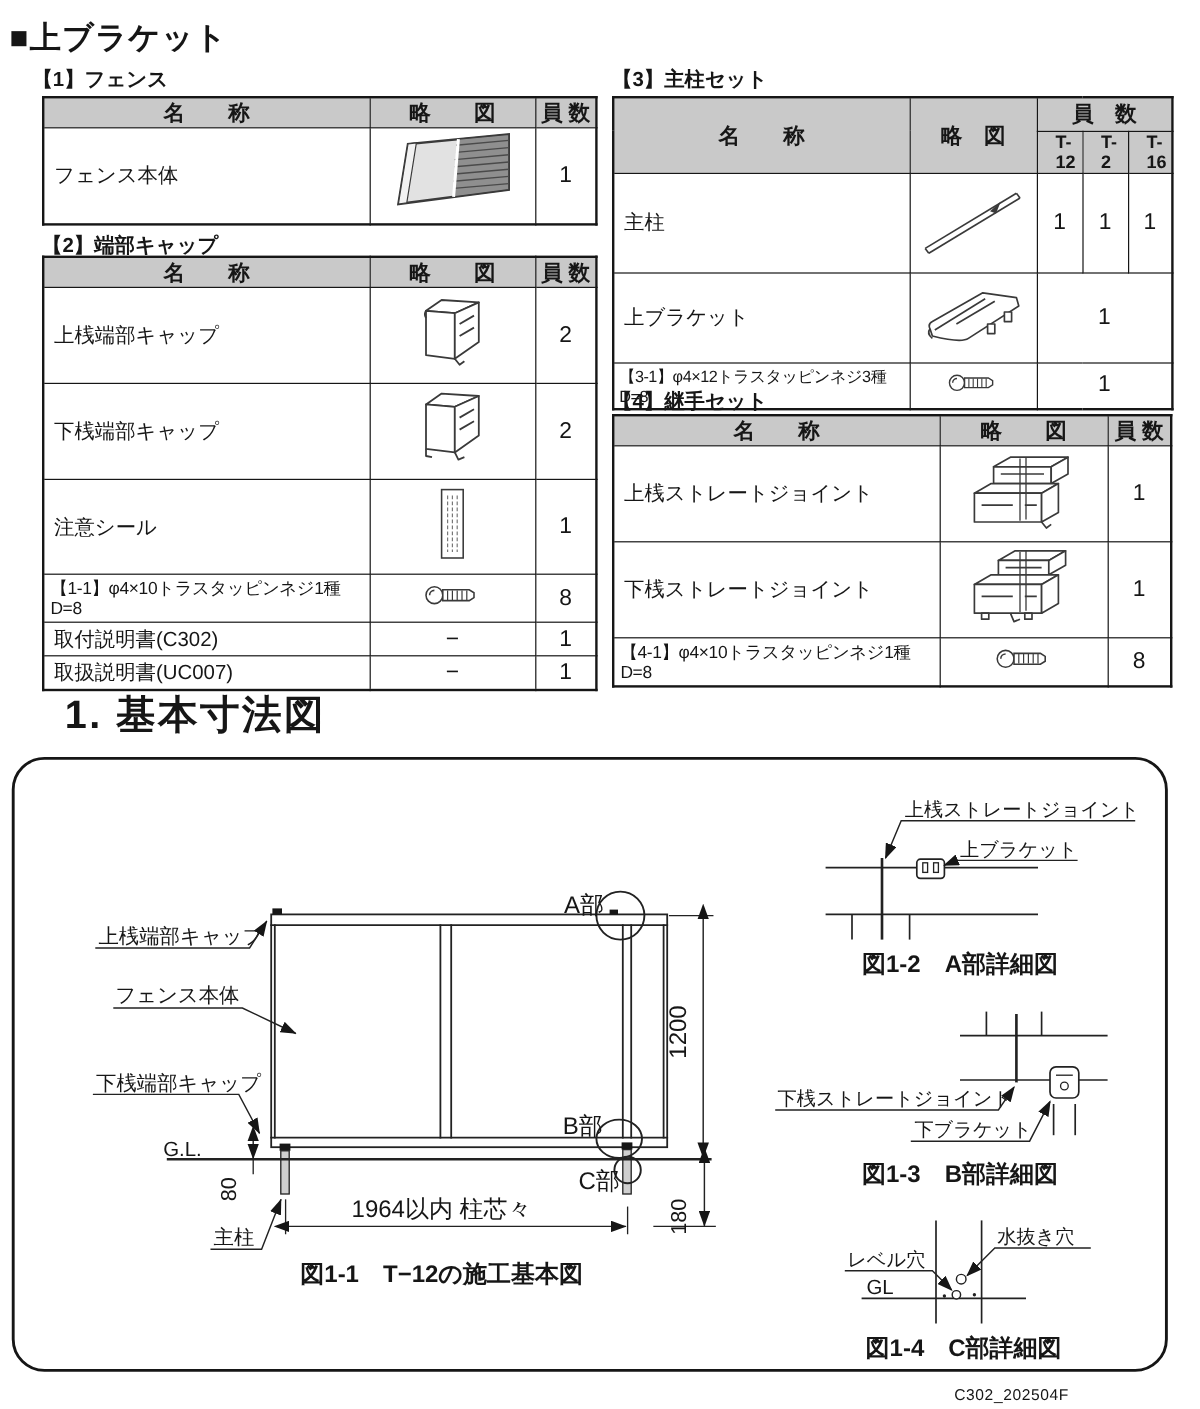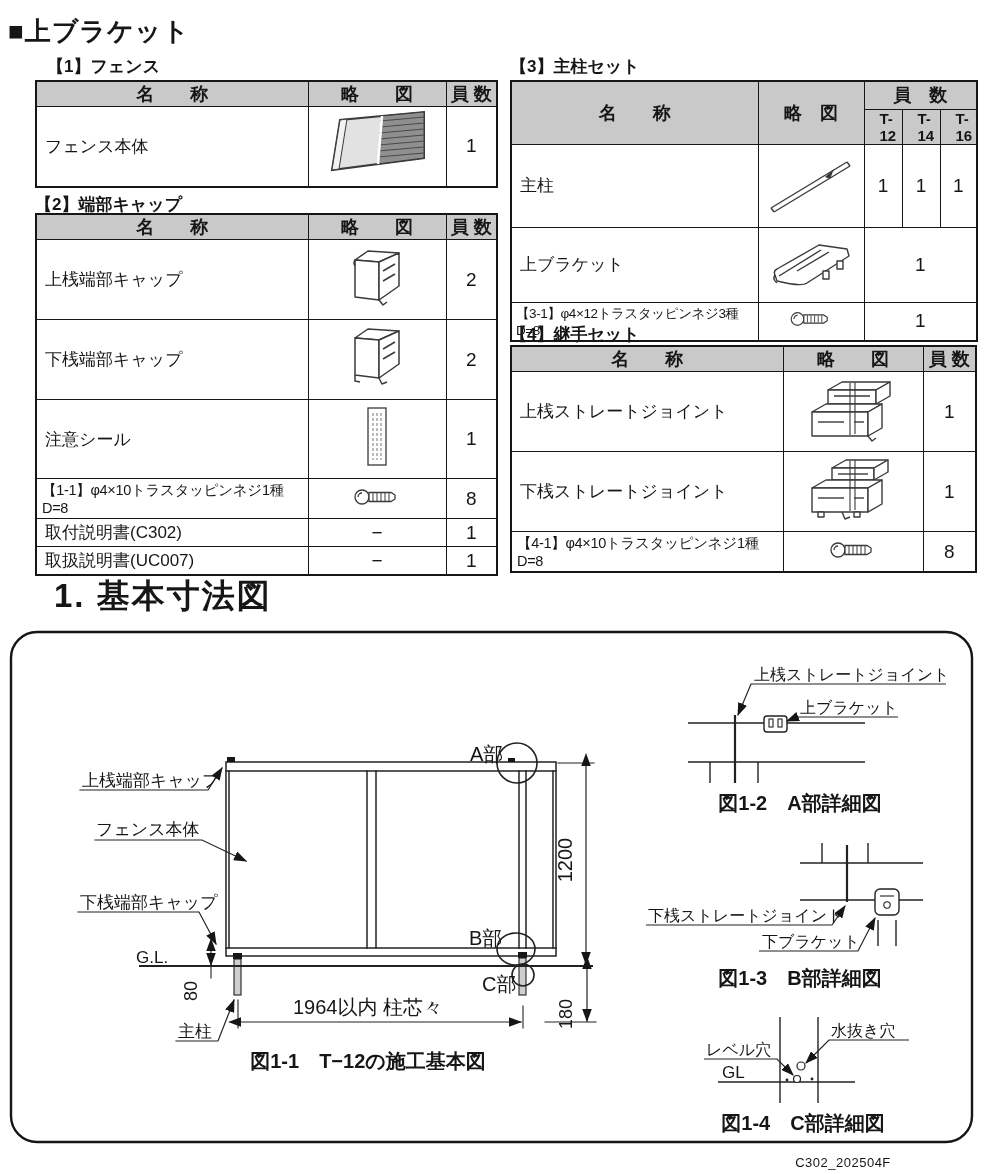--- a/index.html
+++ b/index.html
@@ -38,21 +38,21 @@
   svg .big  { font-size:20px; }
   svg .cap  { font-size:20px; font-weight:600; }
   svg .dimt { font-size:18px; }
   .footer-code { font-size:13px; letter-spacing:0.5px; }
 </style>
 </head>
 <body>
 
 <div class="abs doc-title" style="left:8px; top:14px;">■上ブラケット</div>
 
-<div class="abs tbl-label" style="left:47px; top:55px;">【1】フェンス</div>
+<div class="abs tbl-label" style="left:27px; top:55px;">【1】フェンス</div>
 <table class="parts" style="left:35px; top:80px; width:461px;">
   <colgroup>
       <col style="width:272px">
       <col style="width:138px">
       <col style="width:51px">
     </colgroup>
   <tbody>
       <tr style="height:25px">
     <th>名　　称</th>
     <th>略　　図</th>
@@ -180,21 +180,21 @@
       <col style="width:37px">
     </colgroup>
   <tbody>
       <tr style="height:28px">
     <th rowspan="2">名　　称</th>
     <th rowspan="2">略　図</th>
     <th colspan="3">員　数</th>
   </tr>
   <tr style="height:24px">
     <th class="sub">T-12</th>
-    <th class="sub">T-14</th>
+    <th class="sub">T-2</th>
     <th class="sub">T-16</th>
   </tr>
   <tr style="height:83px">
     <td class="nm">主柱</td>
     <td class="sk">
       <svg width="96" height="72" viewBox="0 0 96 72" stroke="#3a3a3a" fill="none">
         <line x1="8" y1="60" x2="84" y2="14" stroke-width="1.4"></line>
         <line x1="11" y1="64" x2="87" y2="18" stroke-width="1.4"></line>
         <line x1="8" y1="60" x2="11" y2="64" stroke-width="1.4"></line>
         <line x1="84" y1="14" x2="87" y2="18" stroke-width="1.4"></line>

